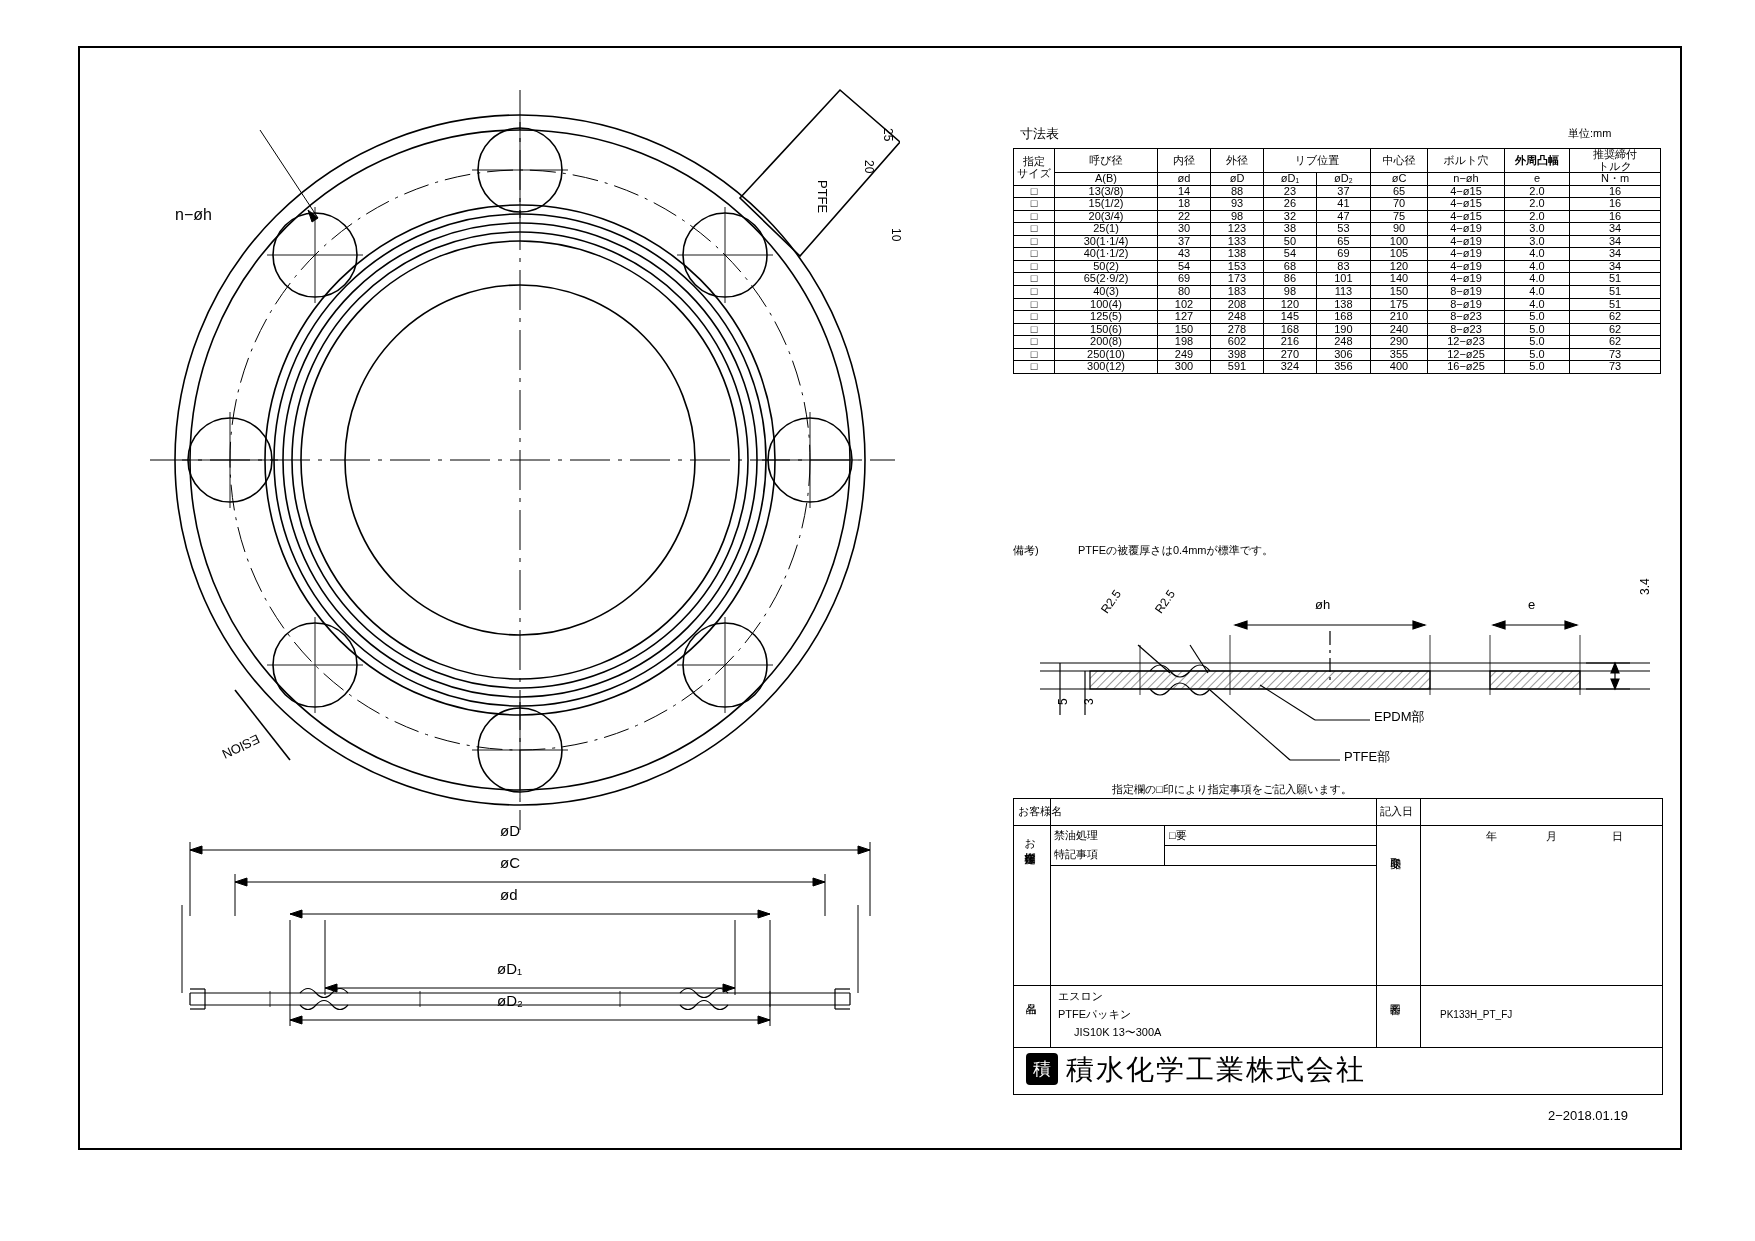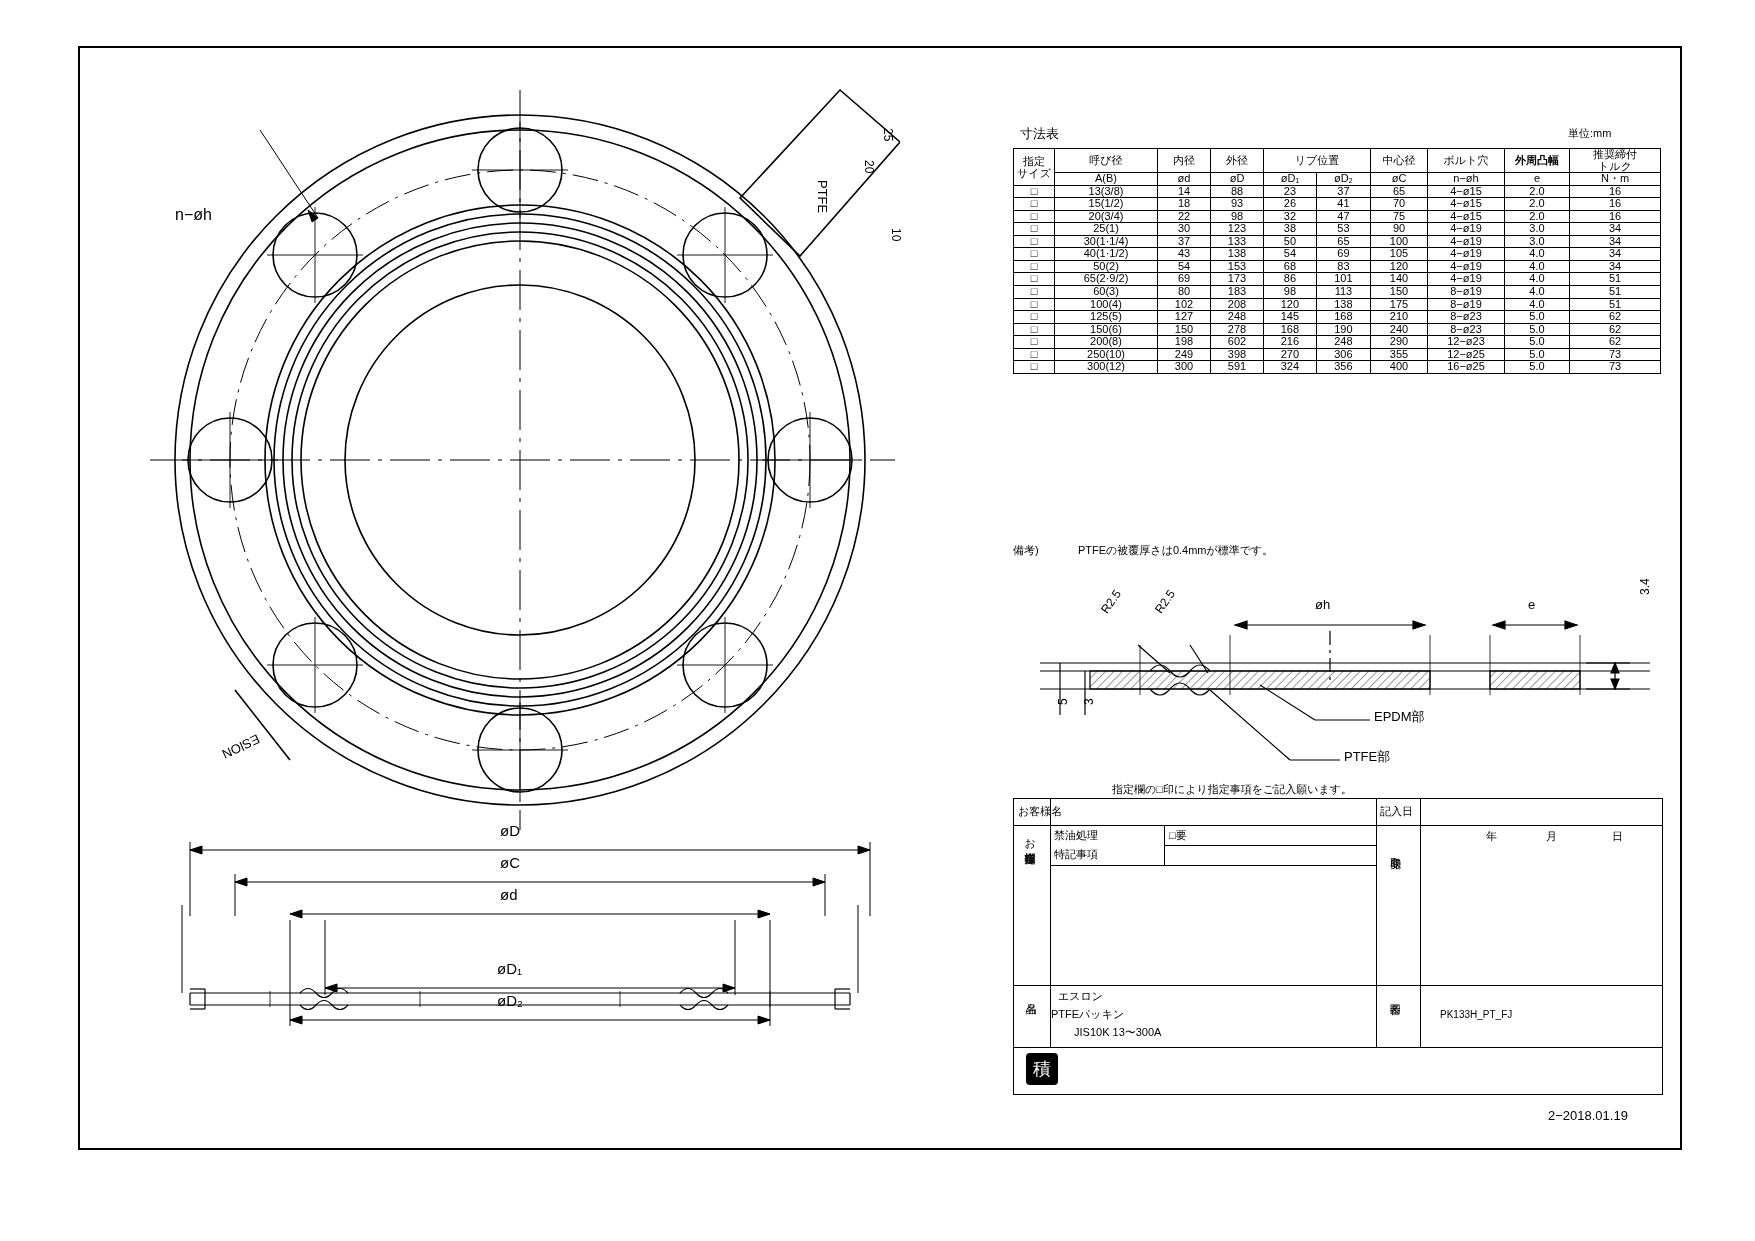--- a/index.html
+++ b/index.html
@@ -286,21 +286,21 @@
           <td>173</td>
           <td>86</td>
           <td>101</td>
           <td>140</td>
           <td>4−ø19</td>
           <td>4.0</td>
           <td>51</td>
         </tr>
         <tr>
           <td>□</td>
-          <td>60(3)</td>
+          <td>40(3)</td>
           <td>80</td>
           <td>183</td>
           <td>98</td>
           <td>113</td>
           <td>150</td>
           <td>8−ø19</td>
           <td>4.0</td>
           <td>51</td>
         </tr>
         <tr>
@@ -469,27 +469,28 @@
 
     <div class="small" style="position:absolute;left:40px;top:29px;">禁油処理</div>
     <div class="small" style="position:absolute;left:155px;top:29px;">□要</div>
     <div class="small" style="position:absolute;left:40px;top:48px;">特記事項</div>
     <div style="position:absolute;left:38px;top:70px;width:320px;height:112px;"></div>
 
     <div class="small vert" style="position:absolute;left:374px;top:50px;line-height:1.25;">受取印</div>
 
     <div class="small vert" style="position:absolute;left:10px;top:196px;line-height:1.2;">品名</div>
     <div class="small" style="position:absolute;left:44px;top:190px;">エスロン</div>
-    <div class="small" style="position:absolute;left:37px;top:208px;">PTFEパッキン</div>
+    <div class="small" style="position:absolute;left:44px;top:208px;">PTFEパッキン</div>
     <div class="small" style="position:absolute;left:60px;top:226px;">JIS10K  13〜300A</div>
 
     <div class="small vert" style="position:absolute;left:374px;top:196px;line-height:1.2;">図番</div>
     <div style="position:absolute;left:426px;top:210px;font-size:10px;">PK133H_PT_FJ</div>
   </div>
 
   <div style="position:absolute;left:1013px;top:1046px;width:648px;height:48px;border:1.5px solid #000;border-top:none;">
     <div style="position:absolute;left:12px;top:7px;width:32px;height:32px;border-radius:4px;background:#000;color:#fff;font-size:18px;text-align:center;line-height:32px;">
       <span>積</span>
     </div>
+    <div style="position:absolute;left:52px;top:5px;font-size:28px;letter-spacing:2px;">積水化学工業株式会社</div>
   </div>
 
   <div class="ttl small" style="left:1548px;top:1108px;font-size:13px;">2−2018.01.19</div>
 </div>
 
 </body></html>

